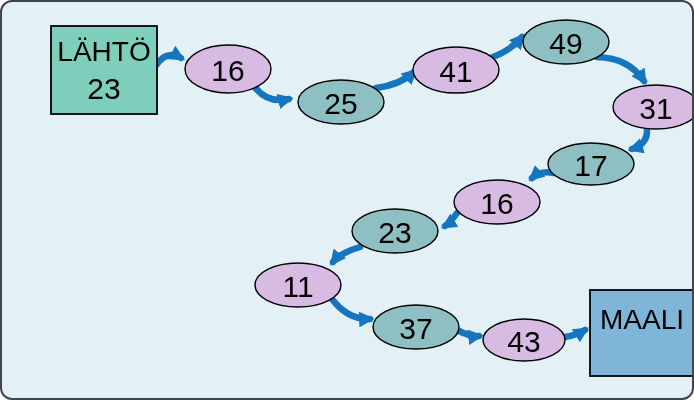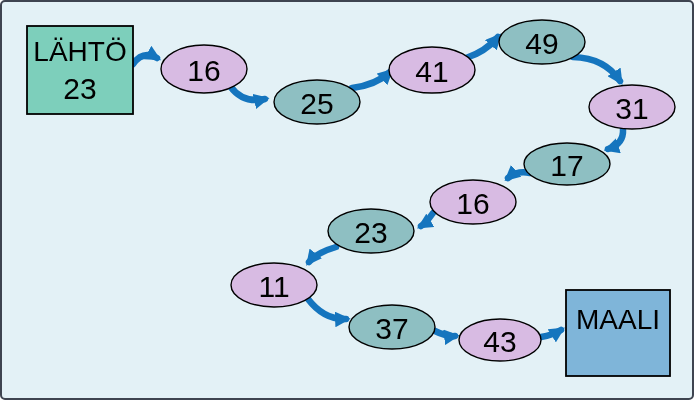--- a/index.html
+++ b/index.html
@@ -9,22 +9,23 @@
     height: 400px;
     overflow: hidden;
     font-family: "Liberation Sans", "DejaVu Sans", sans-serif;
     background: #ffffff;
   }
   .frame {
     box-sizing: border-box;
     width: 694px;
     height: 400px;
     border: 2px solid #3E4450;
-    border-radius: 5px;
+    border-radius: 12px;
     overflow: hidden;
+    padding-left: 24px;
   }
   svg { display: block; }
   .node-label, .box-label {
     fill: #000000;
     text-anchor: middle;
     font-family: "Liberation Sans", "DejaVu Sans", sans-serif;
   }
   .node-label { font-size: 30px; }
   .box-title  { font-size: 28px; }
   .box-number { font-size: 30px; }

